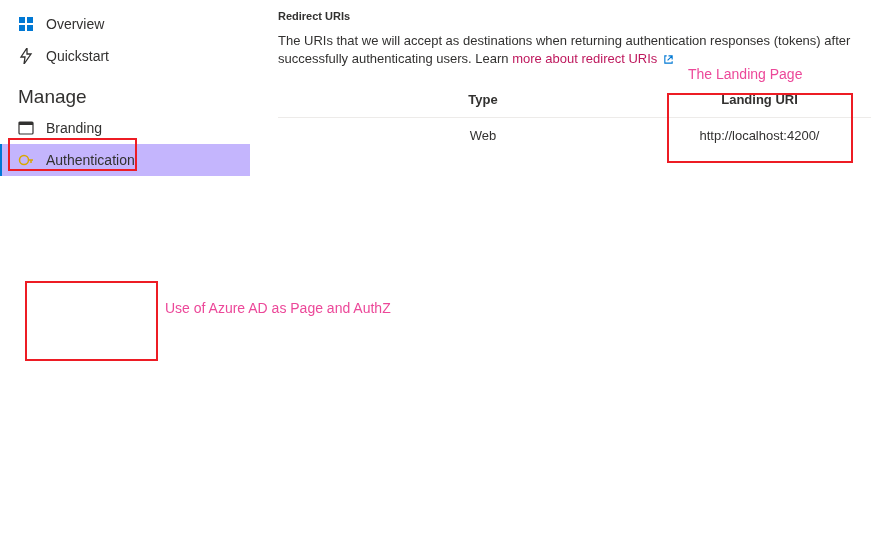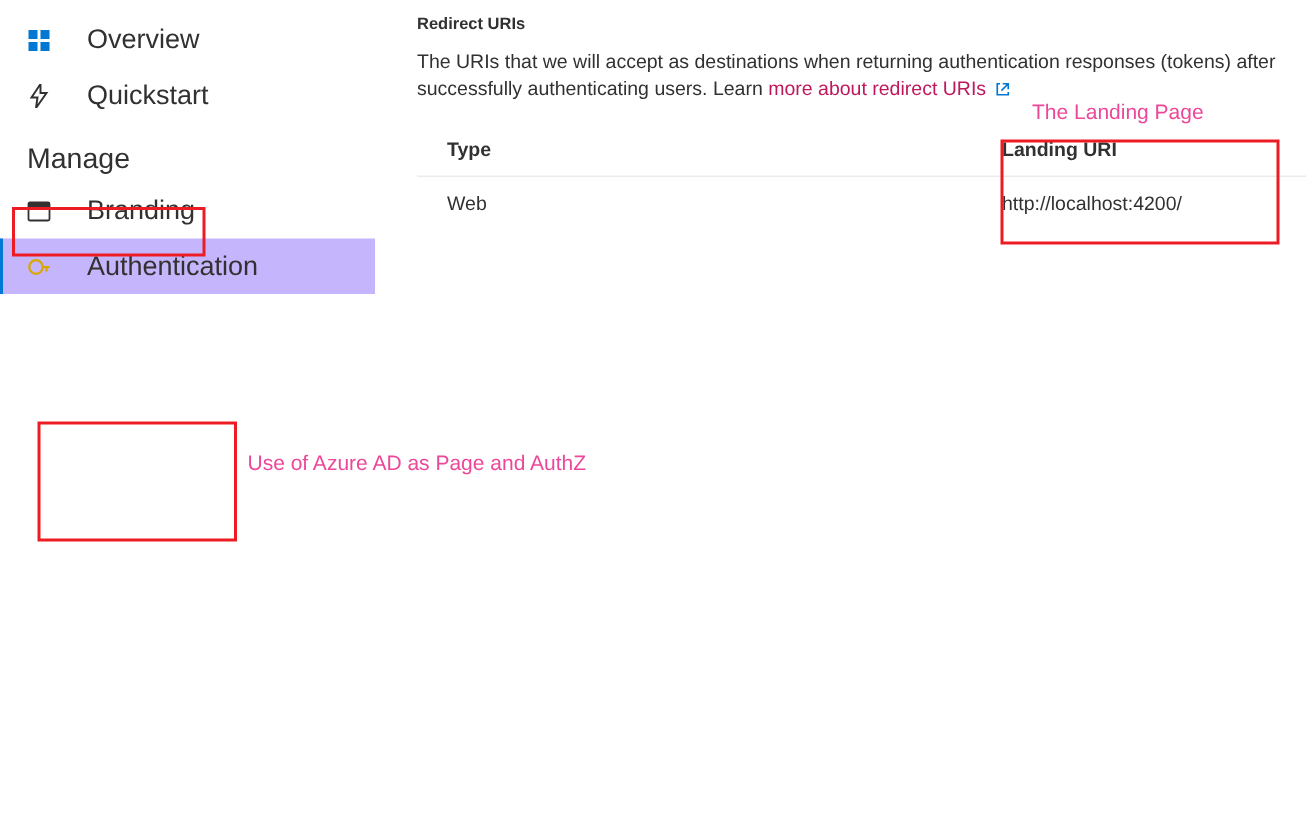--- a/index.html
+++ b/index.html
@@ -28,21 +28,21 @@
       padding-left: 16px;
     }
     .sidebar-item .icon {
       width: 16px;
       height: 16px;
       display: inline-flex;
       align-items: center;
       justify-content: center;
       flex-shrink: 0;
     }
-    .sidebar-label { font-size: 18px; margin-left: 12px; }
+    .sidebar-label { font-size: 14px; }
     .sidebar-group {
       padding: 14px 12px 4px 18px;
       font-size: 19px;
       color: #323130;
     }
     .main {
       flex: 1;
       padding: 10px 0 10px 28px;
       position: relative;
       overflow: hidden;
@@ -62,20 +62,21 @@
       color: #be185d;
       text-decoration: none;
     }
     .external-icon {
       display: inline-block;
       vertical-align: -2px;
       margin-left: 2px;
     }
     .table {
       margin-top: 6px;
+      text-align: center;
     }
     .theader, .trow {
       display: flex;
       align-items: center;
       padding: 10px 20px;
     }
     .theader {
       border-bottom: 1px solid #edebe9;
     }
     .th, .td { font-size: 13px; }

